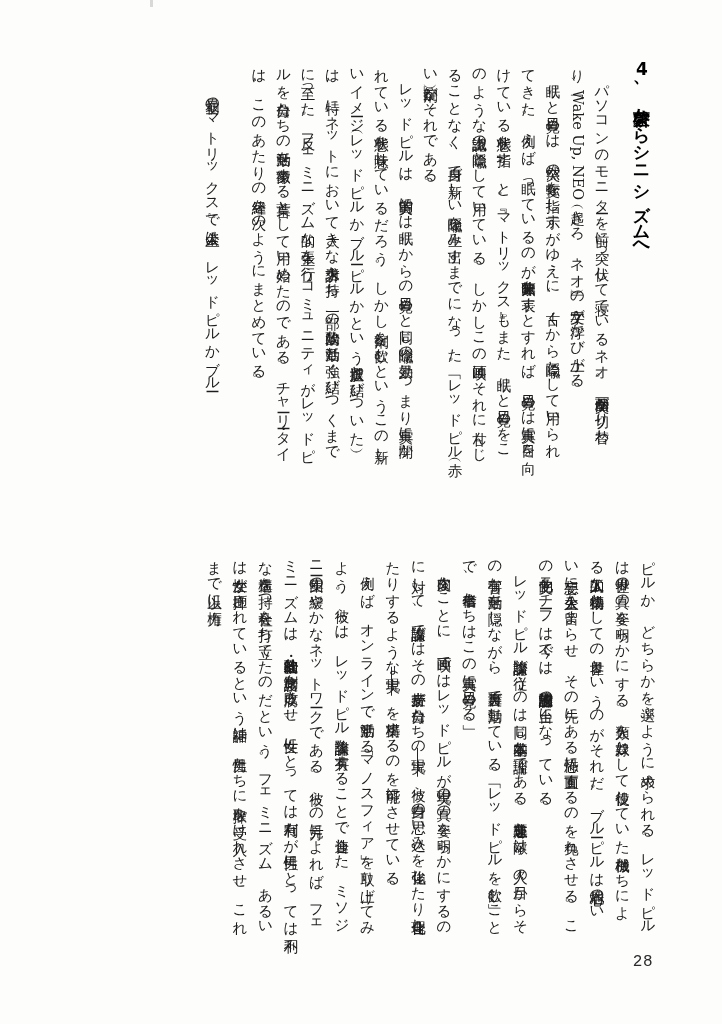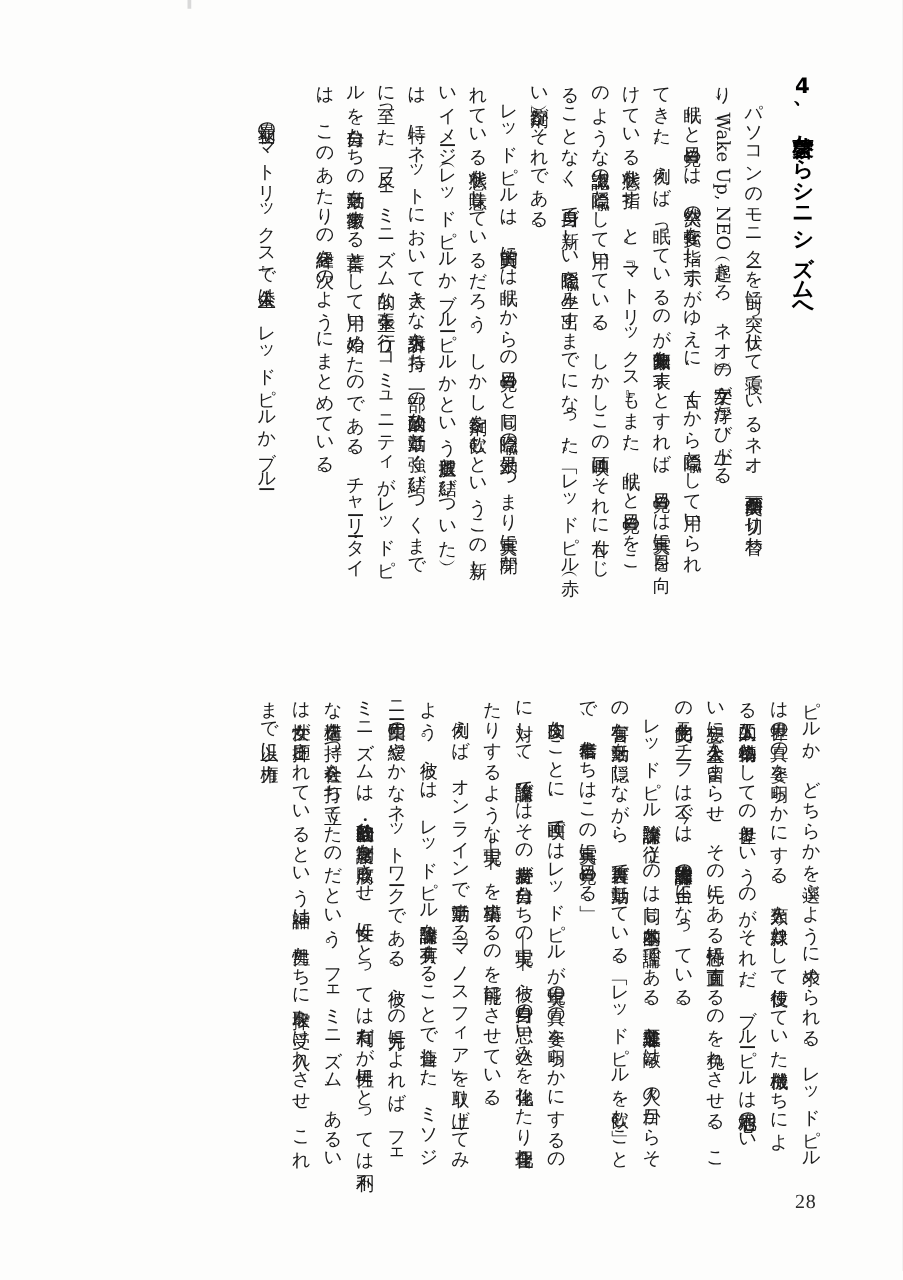--- a/index.html
+++ b/index.html
@@ -42,21 +42,21 @@
   }
   .para{margin:0;}
   .para.indent1{text-indent:1em;}
   .quote-open{
     margin-block-start:22px;
     text-indent:2em;
   }
   .page-number{
     position:absolute;
     top:953px;right:69px;
-    font-family:Liberation Serif, serif;
+    font-family:Liberation Mono, monospace;
     font-size:16px;
     letter-spacing:0.5px;
     color:#2b2b2b;
   }
   .scan-artifact{
     position:absolute;
     top:0;left:150px;
     width:3px;height:7px;
     background:#d9d9d9;
   }

